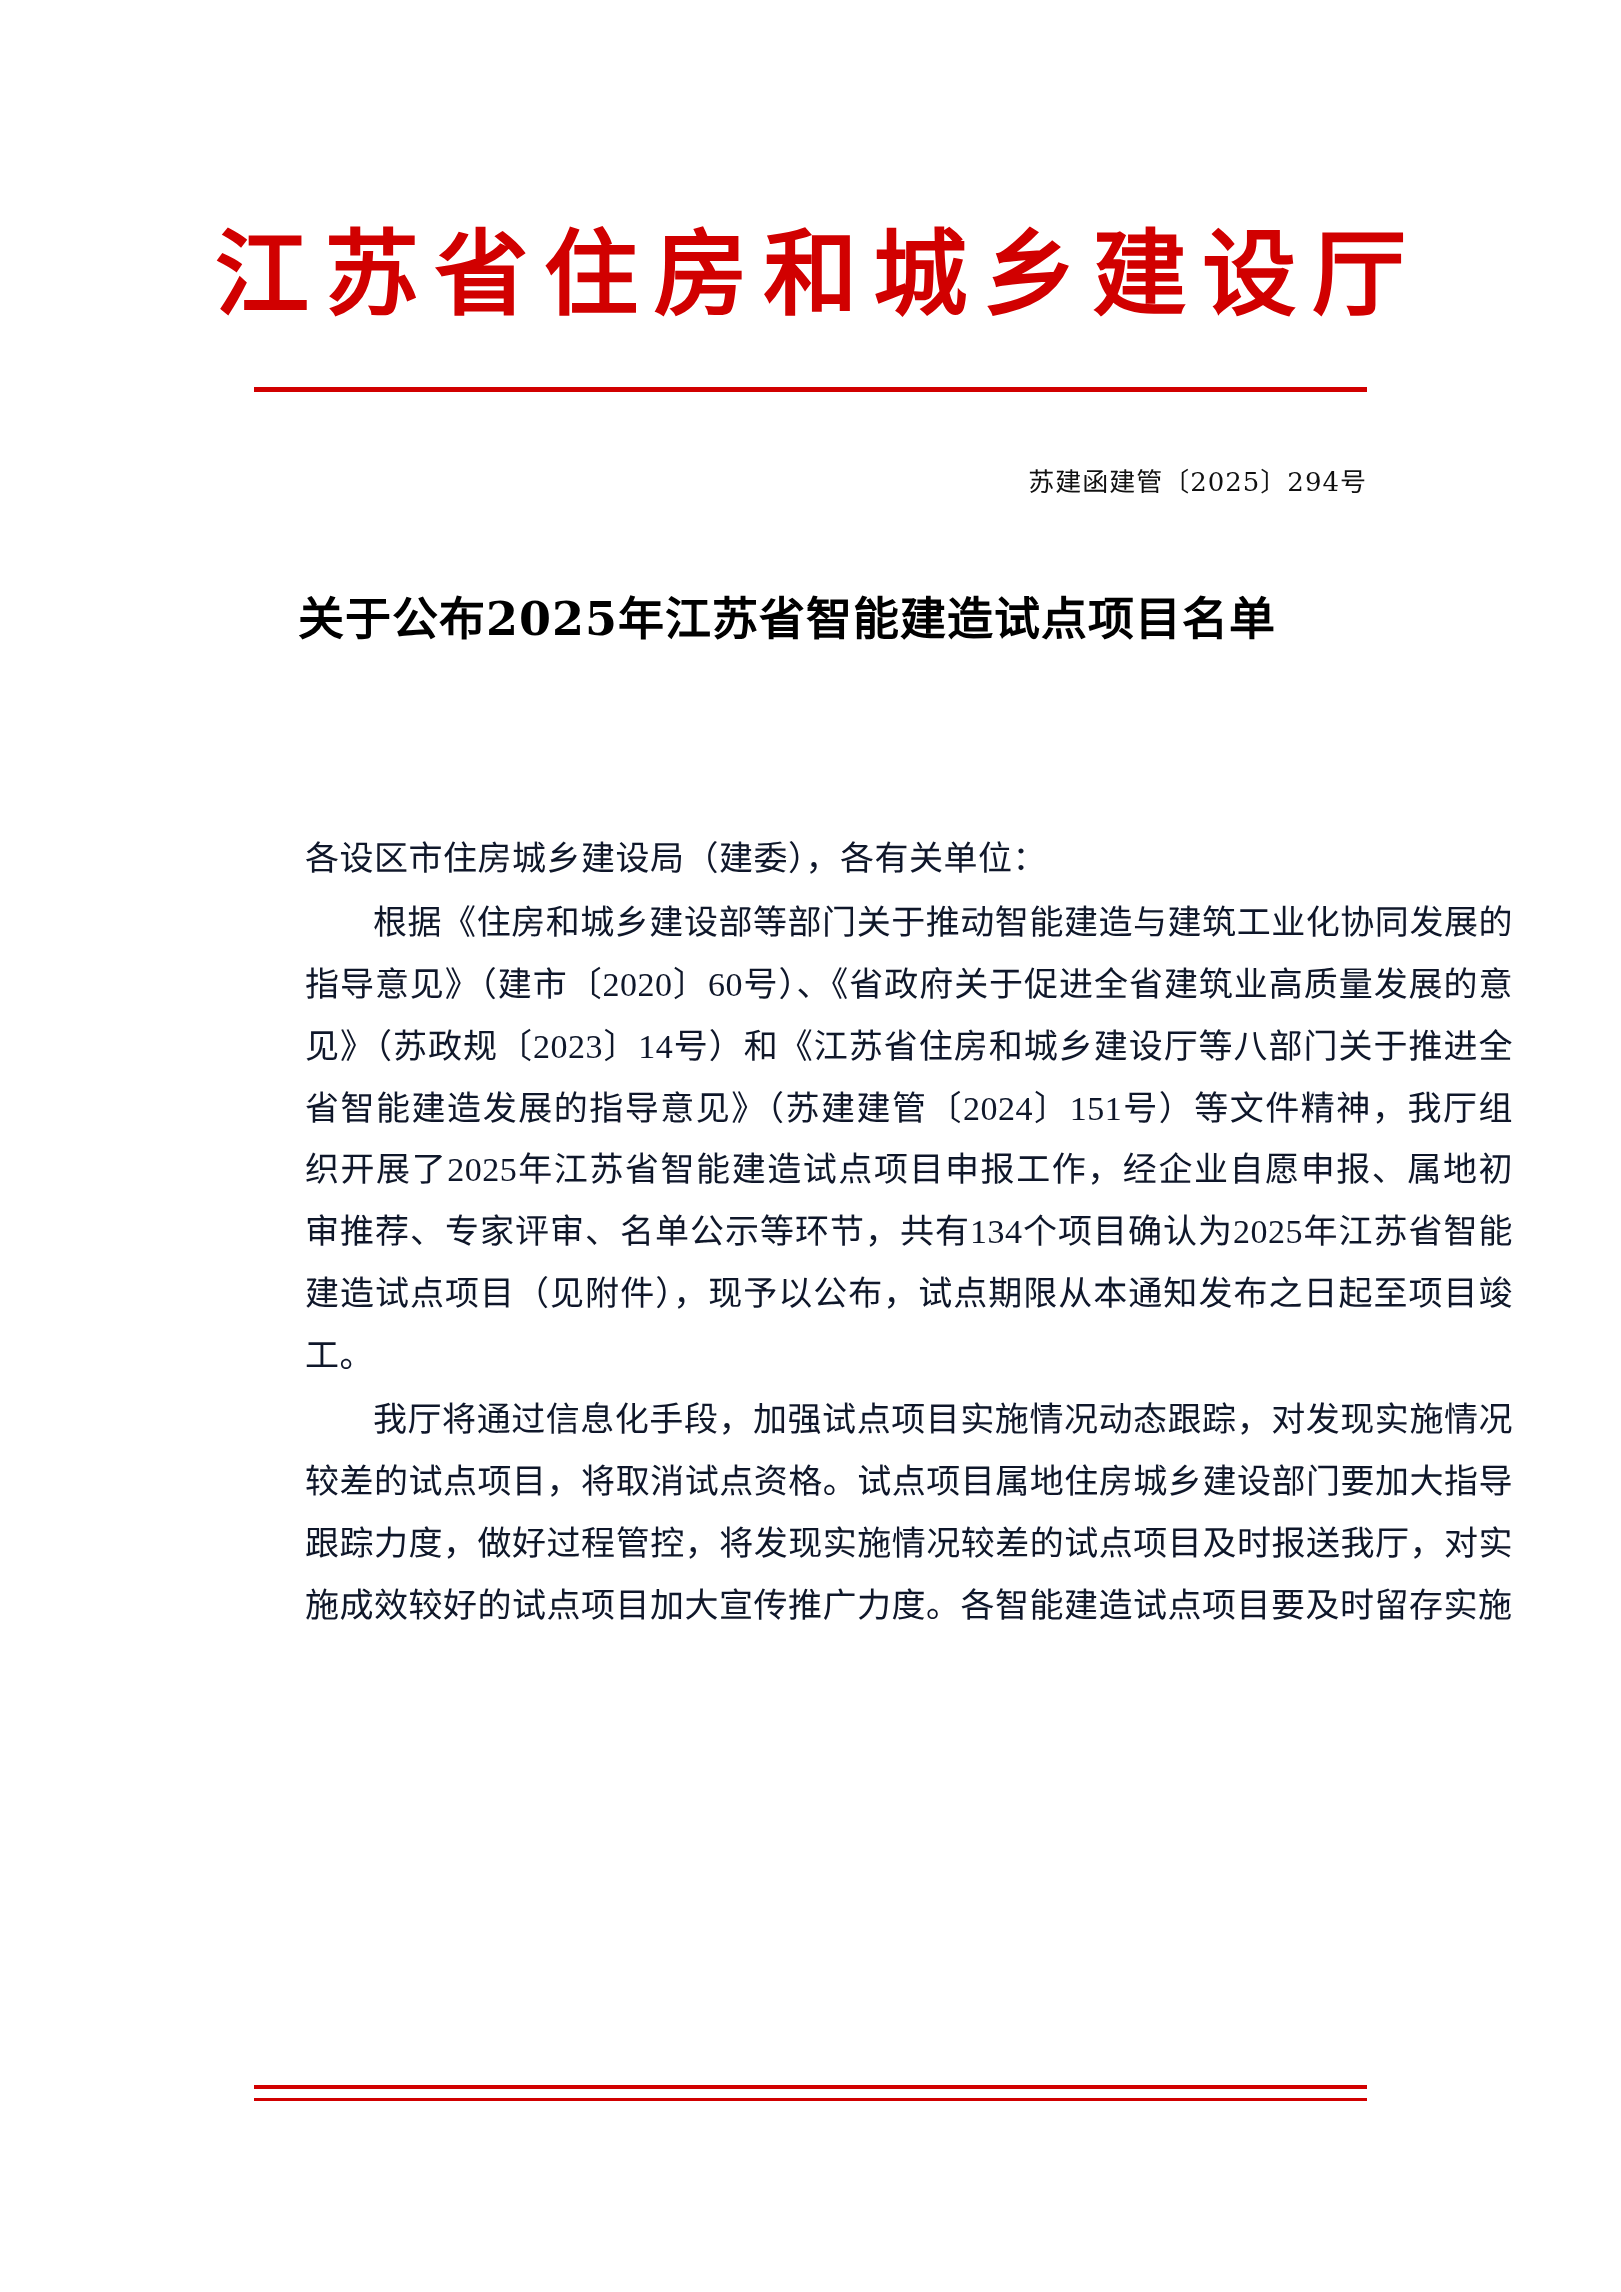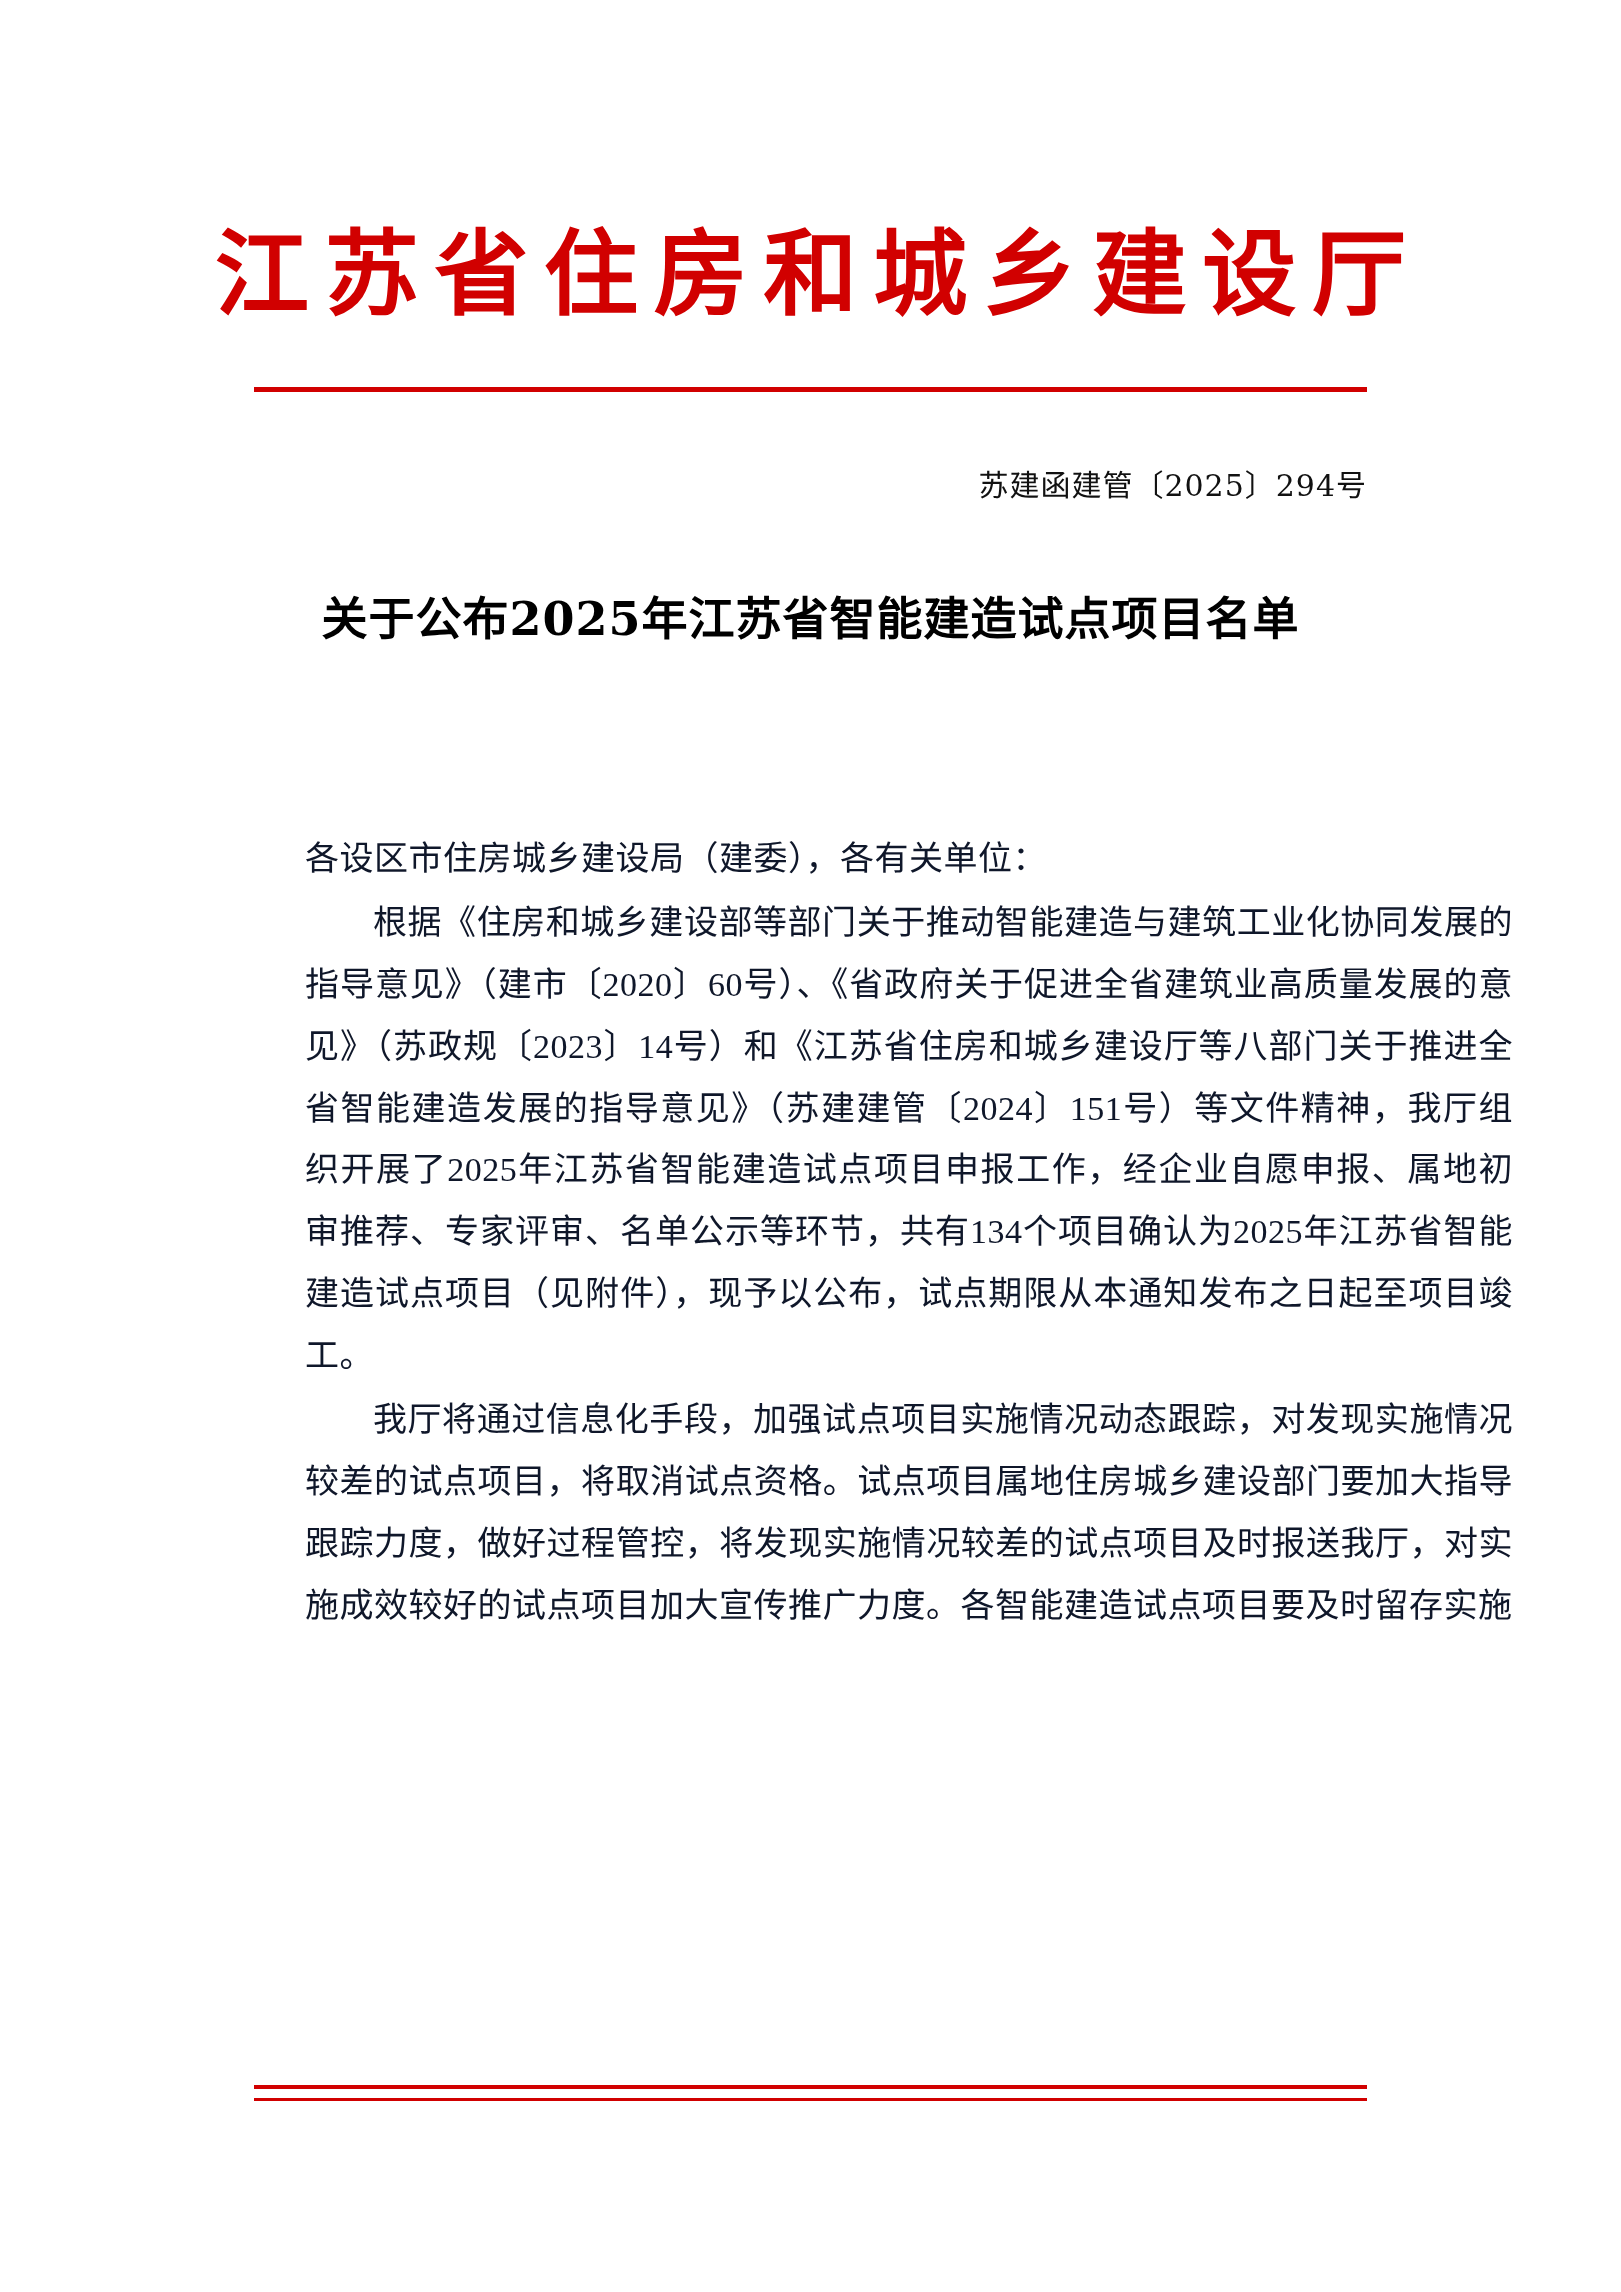--- a/index.html
+++ b/index.html
@@ -44,33 +44,32 @@
     top: 387px;
     height: 4.9px;
     background: #d10000;
   }
 
   
   .doc-number {
     position: absolute;
     top: 461px;
     right: 157px;
-    font-size: 30px;
+    font-size: 26px;
     color: #111;
     letter-spacing: 1px;
     white-space: nowrap;
   }
 
   
   .doc-title {
     position: absolute;
     top: 586px;
     left: 201px;
     right: 201px;
-    text-align: center;
     font-weight: bold;
     font-size: 46px;
     line-height: 1.45;
     color: #000;
     letter-spacing: 1px;
   }
 
   
   .body-text {
     position: absolute;

